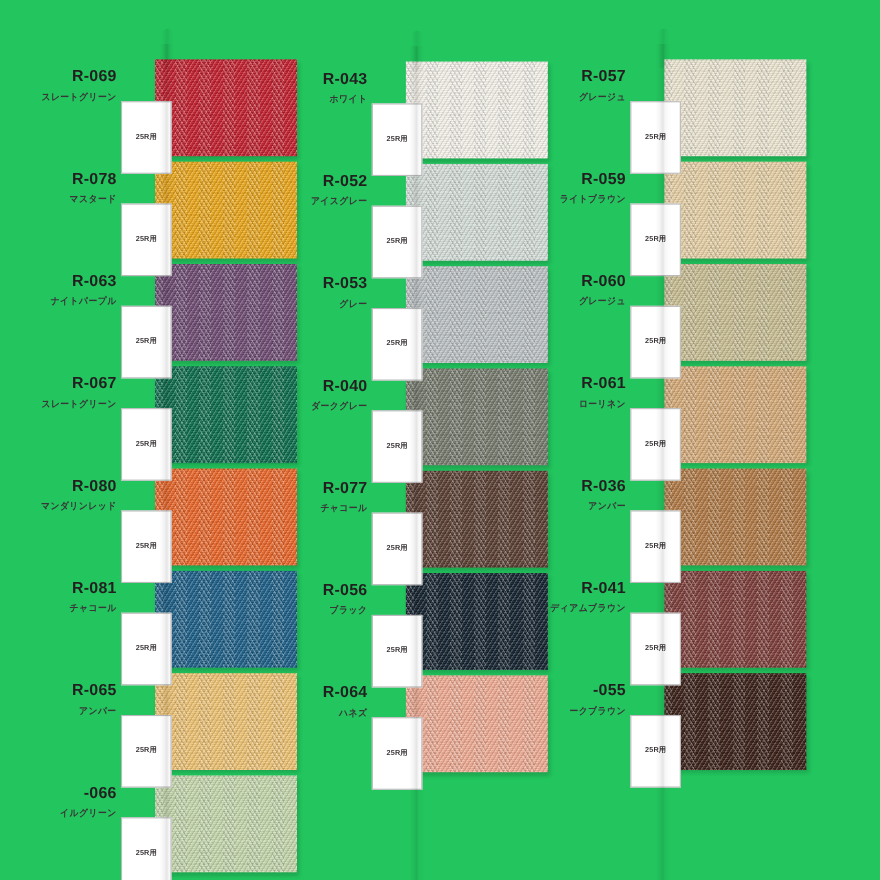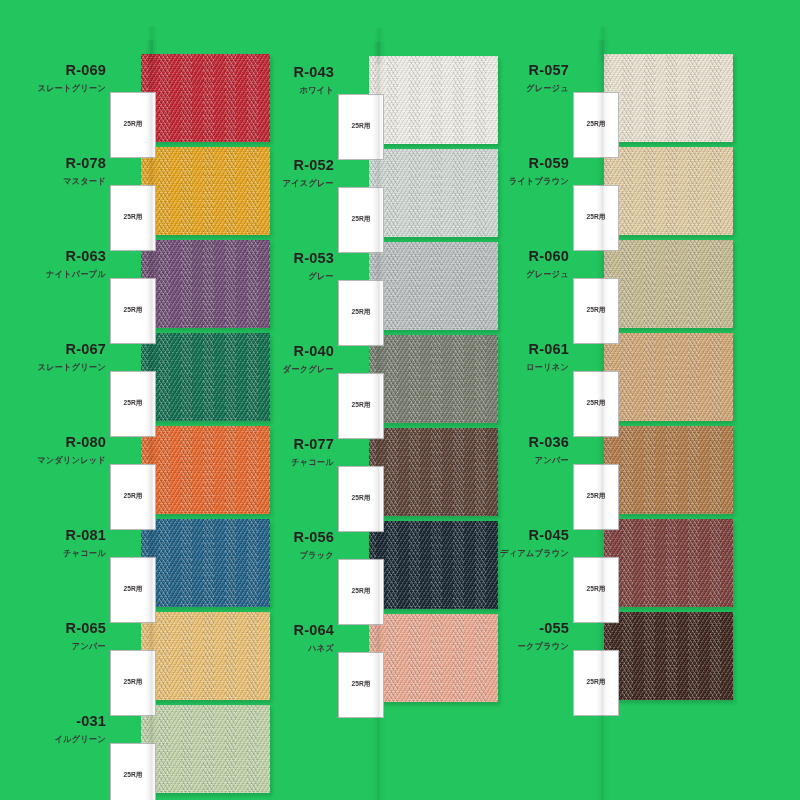--- a/index.html
+++ b/index.html
@@ -252,21 +252,21 @@
         <div class="code">R-065</div>
         <div class="jp">アンバー</div>
         <div class="tag">
           <span>25R用</span>
         </div>
         <div class="swatch" style="background: rgb(237, 194, 116);">
           <div class="weft"></div>
         </div>
       </div>
       <div class="row" style="top: 705px;">
-        <div class="code">-031</div>
+        <div class="code">-066</div>
         <div class="jp">イルグリーン</div>
         <div class="tag">
           <span>25R用</span>
         </div>
         <div class="swatch" style="background: rgb(195, 214, 172);">
           <div class="weft"></div>
         </div>
       </div>
     </div>
   <div class="column col2">
@@ -386,21 +386,21 @@
         <div class="code">R-036</div>
         <div class="jp">アンバー</div>
         <div class="tag">
           <span>25R用</span>
         </div>
         <div class="swatch" style="background: rgb(176, 122, 70);">
           <div class="weft"></div>
         </div>
       </div>
       <div class="row" style="top: 519px;">
-        <div class="code">R-045</div>
+        <div class="code">R-041</div>
         <div class="jp">ミディアムブラウン</div>
         <div class="tag">
           <span>25R用</span>
         </div>
         <div class="swatch" style="background: rgb(123, 60, 56);">
           <div class="weft"></div>
         </div>
       </div>
       <div class="row" style="top: 612px;">
         <div class="code">-055</div>

